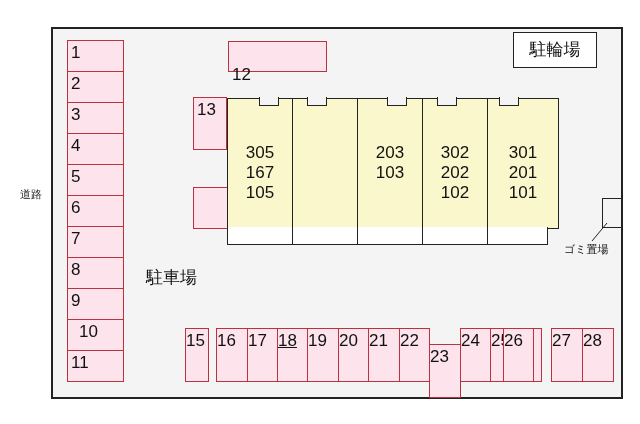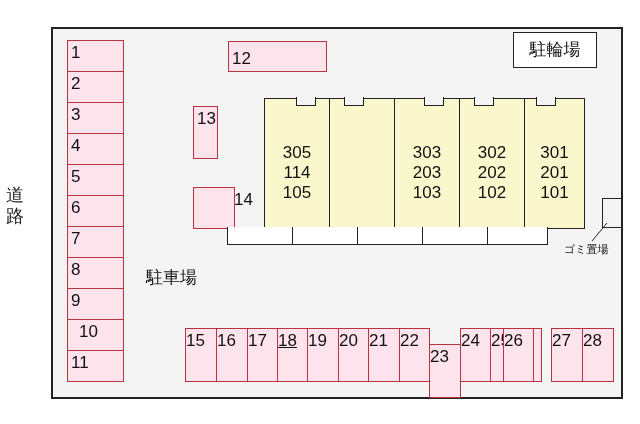--- a/index.html
+++ b/index.html
@@ -1,22 +1,22 @@
 <!DOCTYPE html>
 <html><head>
   <meta charset="utf-8">
   <style>
     html, body { margin: 0; padding: 0; }
     body {
       width: 640px; height: 424px; background: #ffffff; position: relative; overflow: hidden;
       font-family: "DejaVu Sans", "Liberation Sans", sans-serif; color: #111;
     }
     .road-label {
-      position: absolute; left: 4px; top: 184px; width: 22px;
-      font-size: 18px; line-height: 21px; text-align: center; color: #222;
+      position: absolute; left: 20px; top: 184px; width: 22px;
+      font-size: 11px; line-height: 21px; text-align: center; color: #222;
     }
     .lot {
       position: absolute; left: 51px; top: 27px; width: 568px; height: 368px;
       border: 2px solid #222; background: #f4f4f4; box-sizing: content-box;
     }
     .stall {
       position: absolute; background: #fde3ec; border: 1.5px solid #b8333f;
       box-sizing: border-box; font-size: 17px; line-height: 1; color: #111;
       padding-left: 3px; padding-top: 3px; font-family: "Liberation Sans", sans-serif;
     }
@@ -27,21 +27,21 @@
       font-size: 17px; text-align: center; line-height: 33px; color: #111;
     }
     .parking-label {
       position: absolute; left: 146px; top: 266px; font-size: 17px; color: #111;
     }
     .building {
       position: absolute; left: 227px; top: 98px; width: 321px; height: 149px;
     }
     .unit {
       position: absolute; top: 0; height: 131px; background: #fbf7cc;
-      border: 1.5px solid #222; box-sizing: border-box; margin-left: 37px;
+      border: 1.5px solid #222; box-sizing: border-box;
     }
     .unit .notch {
       position: absolute; top: -2px; width: 20px; height: 9px; background: #f4f4f4;
       border: 1.5px solid #222; border-top: none; box-sizing: border-box;
     }
     .unit .nums {
       position: absolute; left: 0; right: 0; top: 44px; text-align: center;
       font-size: 17px; line-height: 20px; color: #111; font-family: "Liberation Sans", sans-serif;
     }
     .balcony {
@@ -71,74 +71,73 @@
   <div class="stall" style="left:67px;top:133px;width:57px;height:32px;">4</div>
   <div class="stall" style="left:67px;top:164px;width:57px;height:32px;">5</div>
   <div class="stall" style="left:67px;top:195px;width:57px;height:32px;">6</div>
   <div class="stall" style="left:67px;top:226px;width:57px;height:32px;">7</div>
   <div class="stall" style="left:67px;top:257px;width:57px;height:32px;">8</div>
   <div class="stall" style="left:67px;top:288px;width:57px;height:32px;">9</div>
   <div class="stall" style="left:67px;top:319px;width:57px;height:32px;padding-left:11px;">10</div>
   <div class="stall" style="left:67px;top:350px;width:57px;height:32px;">11</div>
 </div>
 
-<div class="stall" style="left:228px;top:41px;width:99px;height:31px;padding-top:8px;">12</div>
+<div class="stall" style="left:228px;top:41px;width:99px;height:31px;padding-top:24px;">12</div>
 
-<div class="stall" style="left:193px;top:106px;width:25px;height:53px;">13</div>
+<div class="stall" style="left:193px;top:97px;width:34px;height:53px;">13</div>
 <div class="stall" style="left:193px;top:187px;width:34px;height:42px;padding-left:40px;">14</div>
 
 <div class="bike">駐輪場</div>
 
 <div class="parking-label">駐車場</div>
 
 <div class="building">
   <div class="unit" style="left:0;width:66px;">
     <div class="notch" style="left:31px;"></div>
     <div class="nums">
       <div>305</div>
-      <div>114</div>
+      <div>167</div>
       <div>105</div>
     </div>
   </div>
   <div class="unit" style="left:65px;width:66px;">
     <div class="notch" style="left:14px;"></div>
   </div>
   <div class="unit" style="left:130px;width:66px;">
     <div class="notch" style="left:29px;"></div>
     <div class="nums">
-      <div>303</div>
       <div>203</div>
       <div>103</div>
     </div>
   </div>
   <div class="unit" style="left:195px;width:66px;">
     <div class="notch" style="left:14px;"></div>
     <div class="nums">
       <div>302</div>
       <div>202</div>
       <div>102</div>
     </div>
   </div>
-  <div class="unit" style="left:260px;width:61px;">
+  <div class="unit" style="left:260px;width:72px;">
     <div class="notch" style="left:11px;"></div>
     <div class="nums">
       <div>301</div>
       <div>201</div>
       <div>101</div>
     </div>
   </div>
   <div class="balcony" style="left:0;width:66px;"></div>
   <div class="balcony" style="left:65px;width:66px;"></div>
   <div class="balcony" style="left:130px;width:66px;"></div>
   <div class="balcony" style="left:195px;width:66px;"></div>
   <div class="balcony" style="left:260px;width:61px;"></div>
 </div>
 
 <div>
-  <div class="stall v" style="left:185px;top:328px;width:32px;height:54px;">15</div>
+  <div class="stall v" style="left:185px;top:328px;width:24px;height:54px;">15</div>
   <div class="stall v" style="left:216px;top:328px;width:32px;height:54px;">16</div>
   <div class="stall v" style="left:247px;top:328px;width:31px;height:54px;">17</div>
   <div class="stall v" style="left:277px;top:328px;width:31px;height:54px;text-decoration:underline;">18</div>
   <div class="stall v" style="left:307px;top:328px;width:32px;height:54px;">19</div>
   <div class="stall v" style="left:338px;top:328px;width:31px;height:54px;">20</div>
   <div class="stall v" style="left:368px;top:328px;width:32px;height:54px;">21</div>
   <div class="stall v" style="left:399px;top:328px;width:31px;height:54px;">22</div>
   <div class="stall v" style="left:429px;top:328px;width:32px;height:54px;margin-top:16px;">23</div>
   <div class="stall v" style="left:460px;top:328px;width:31px;height:54px;">24</div>
   <div class="stall v" style="left:490px;top:328px;width:52px;height:54px;">25</div>

